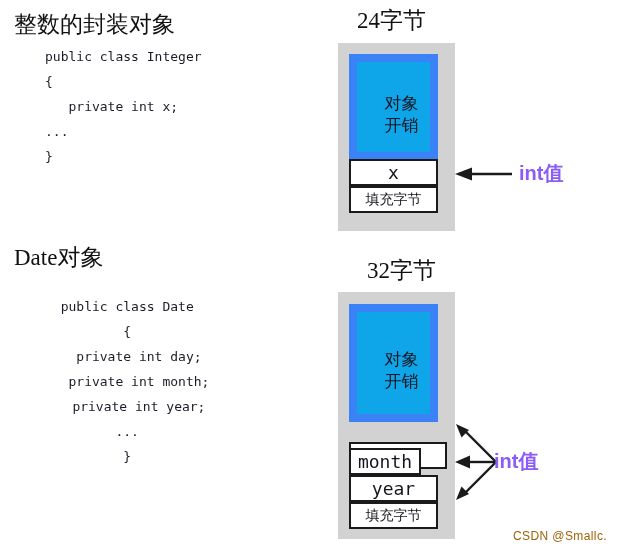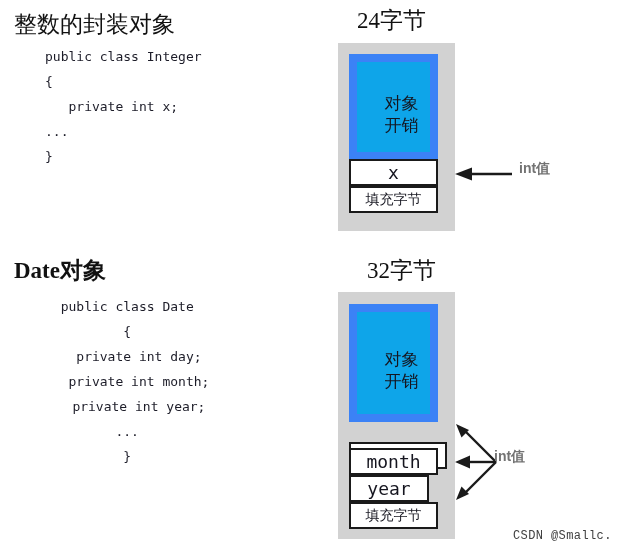--- a/index.html
+++ b/index.html
@@ -82,38 +82,38 @@
   .cjk-label {
     font-family: "Liberation Serif", serif;
     font-size: 14px;
     color: #15151f;
     white-space: nowrap;
   }
 
   
   .annot {
     position: absolute;
-    font-size: 14px;
+    font-size: 20px;
     font-weight: bold;
-    color: #737373;
+    color: #8b5cf6;
     white-space: nowrap;
     font-family: "Liberation Sans", sans-serif;
   }
   .annot .cjk {
     font-family: "Liberation Serif", serif;
     font-weight: bold;
   }
   .arrow-svg { position: absolute; overflow: visible; }
 
   
   .watermark {
     position: absolute;
-    font-family: Liberation Mono, monospace;
+    font-family: Liberation Sans, sans-serif;
     font-size: 12px;
-    color: #404040;
+    color: #a16207;
     white-space: nowrap;
     letter-spacing: 0.4px;
   }
 </style>
 </head>
 <body>
 
 <div class="block-title" style="left:14px; top:12px;text-align:center;">整数的封装对象</div>
 
 <div class="code" style="left:45px; top:44px;">public class Integer
@@ -141,21 +141,21 @@
 
 <svg class="arrow-svg" style="left:455px; top:160px; width:60px; height:28px;" viewBox="0 0 60 28">
   <line x1="57" y1="14" x2="14" y2="14" stroke="#1a1a1a" stroke-width="2.6"></line>
   <polygon points="0,14 17,7.5 17,20.5" fill="#1a1a1a"></polygon>
 </svg>
 
 <div class="annot" style="left:519px; top:160px;">
   <span>int</span><span class="cjk">值</span>
 </div>
 
-<div class="block-title" style="left:14px; top:258px;font-weight:bold;">Date对象</div>
+<div class="block-title" style="left:14px; top:245px;">Date对象</div>
 
 <div class="code" style="left:45px; top:294px;text-align:center;">public class Date
 {
    private int day;
    private int month;
    private int year;
 ...
 }</div>
 
 <div class="diagram-title" style="left:367px; top:258px;">32字节</div>
@@ -164,25 +164,25 @@
 
 <div class="obj-box" style="left:349px; top:304px; width:89px; height:118px;">
   <div class="overhead" style="left:0; top:37px; width:89px;">对象
 开销</div>
 </div>
 
 <div class="field-row" style="left:349px; top:442px; width:98px; height:27px;justify-content:center;">
   <span class="mono-label">day</span>
 </div>
 
-<div class="field-row" style="left:349px; top:448px; width:89px; height:27px;">
+<div class="field-row" style="left:349px; top:448px; width:72px; height:27px;">
   <span class="mono-label">month</span>
 </div>
 
-<div class="field-row" style="left:349px; top:475px; width:80px; height:27px;">
+<div class="field-row" style="left:349px; top:475px; width:89px; height:27px;">
   <span class="mono-label">year</span>
 </div>
 
 <div class="field-row" style="left:349px; top:502px; width:89px; height:27px;">
   <span class="cjk-label">填充字节</span>
 </div>
 
 <svg class="arrow-svg" style="left:452px; top:424px; width:46px; height:76px;" viewBox="0 0 46 76">
 
   <line x1="44" y1="38" x2="13" y2="7" stroke="#1a1a1a" stroke-width="2.4"></line>

